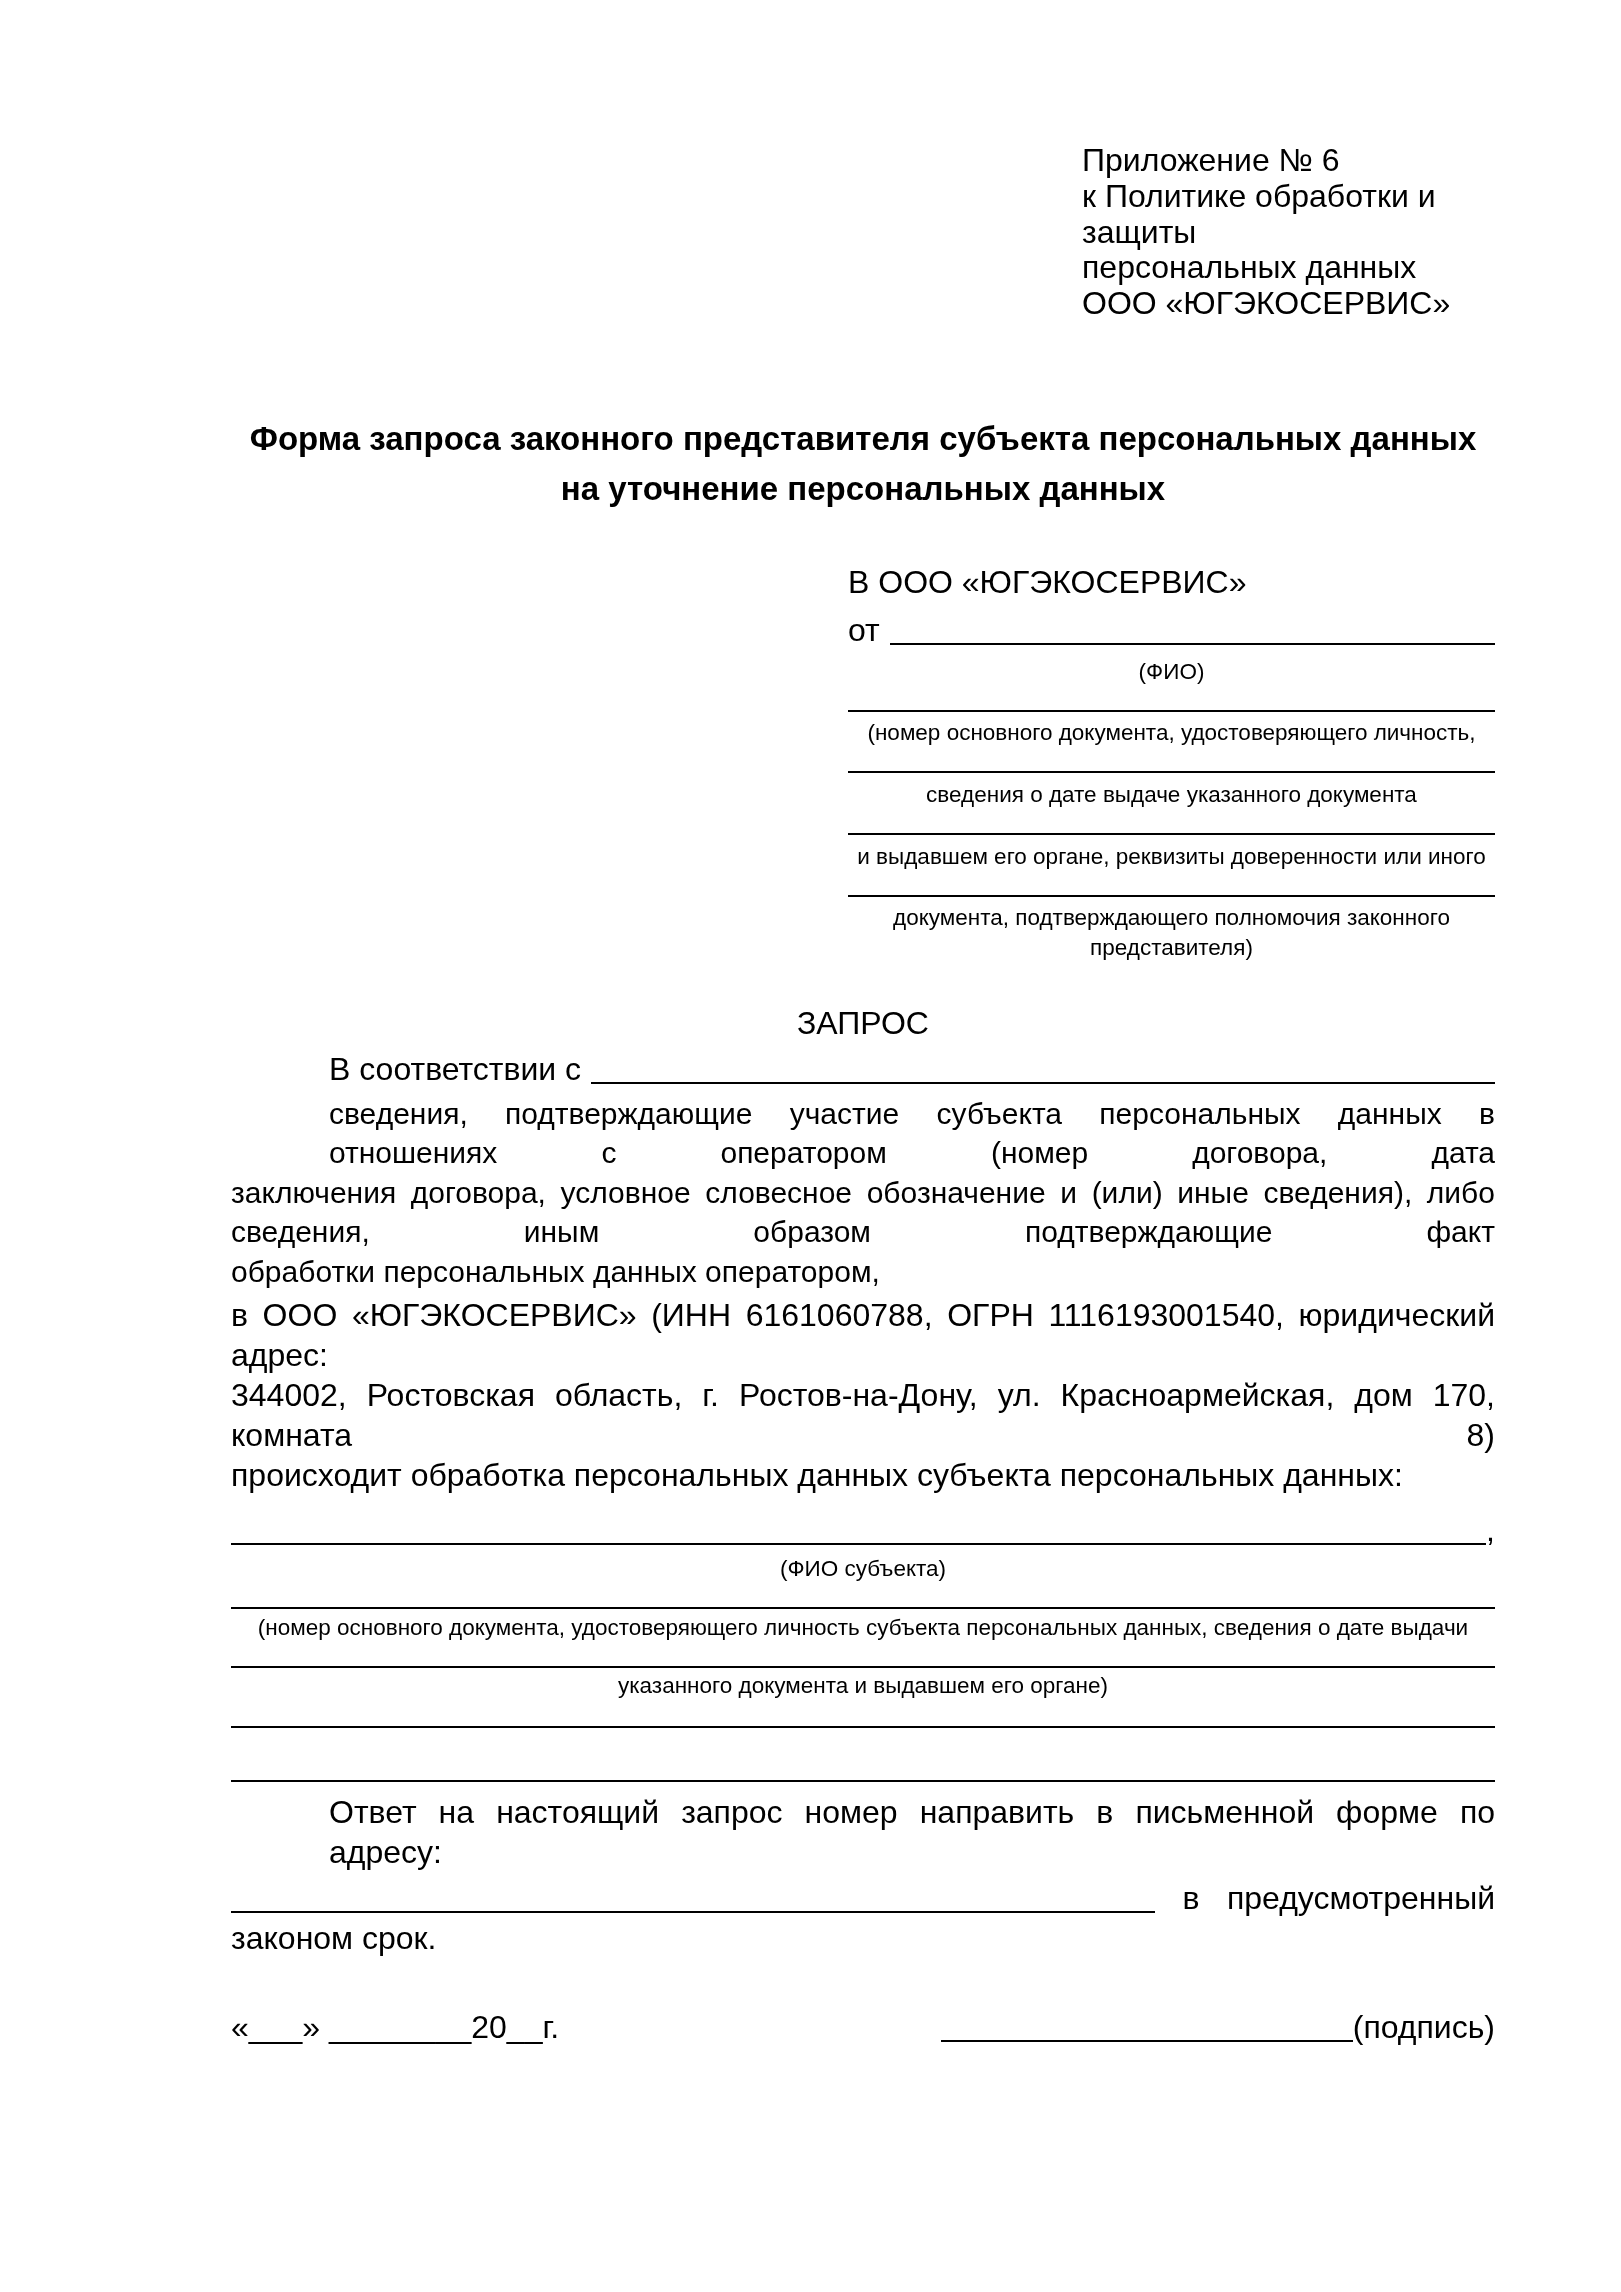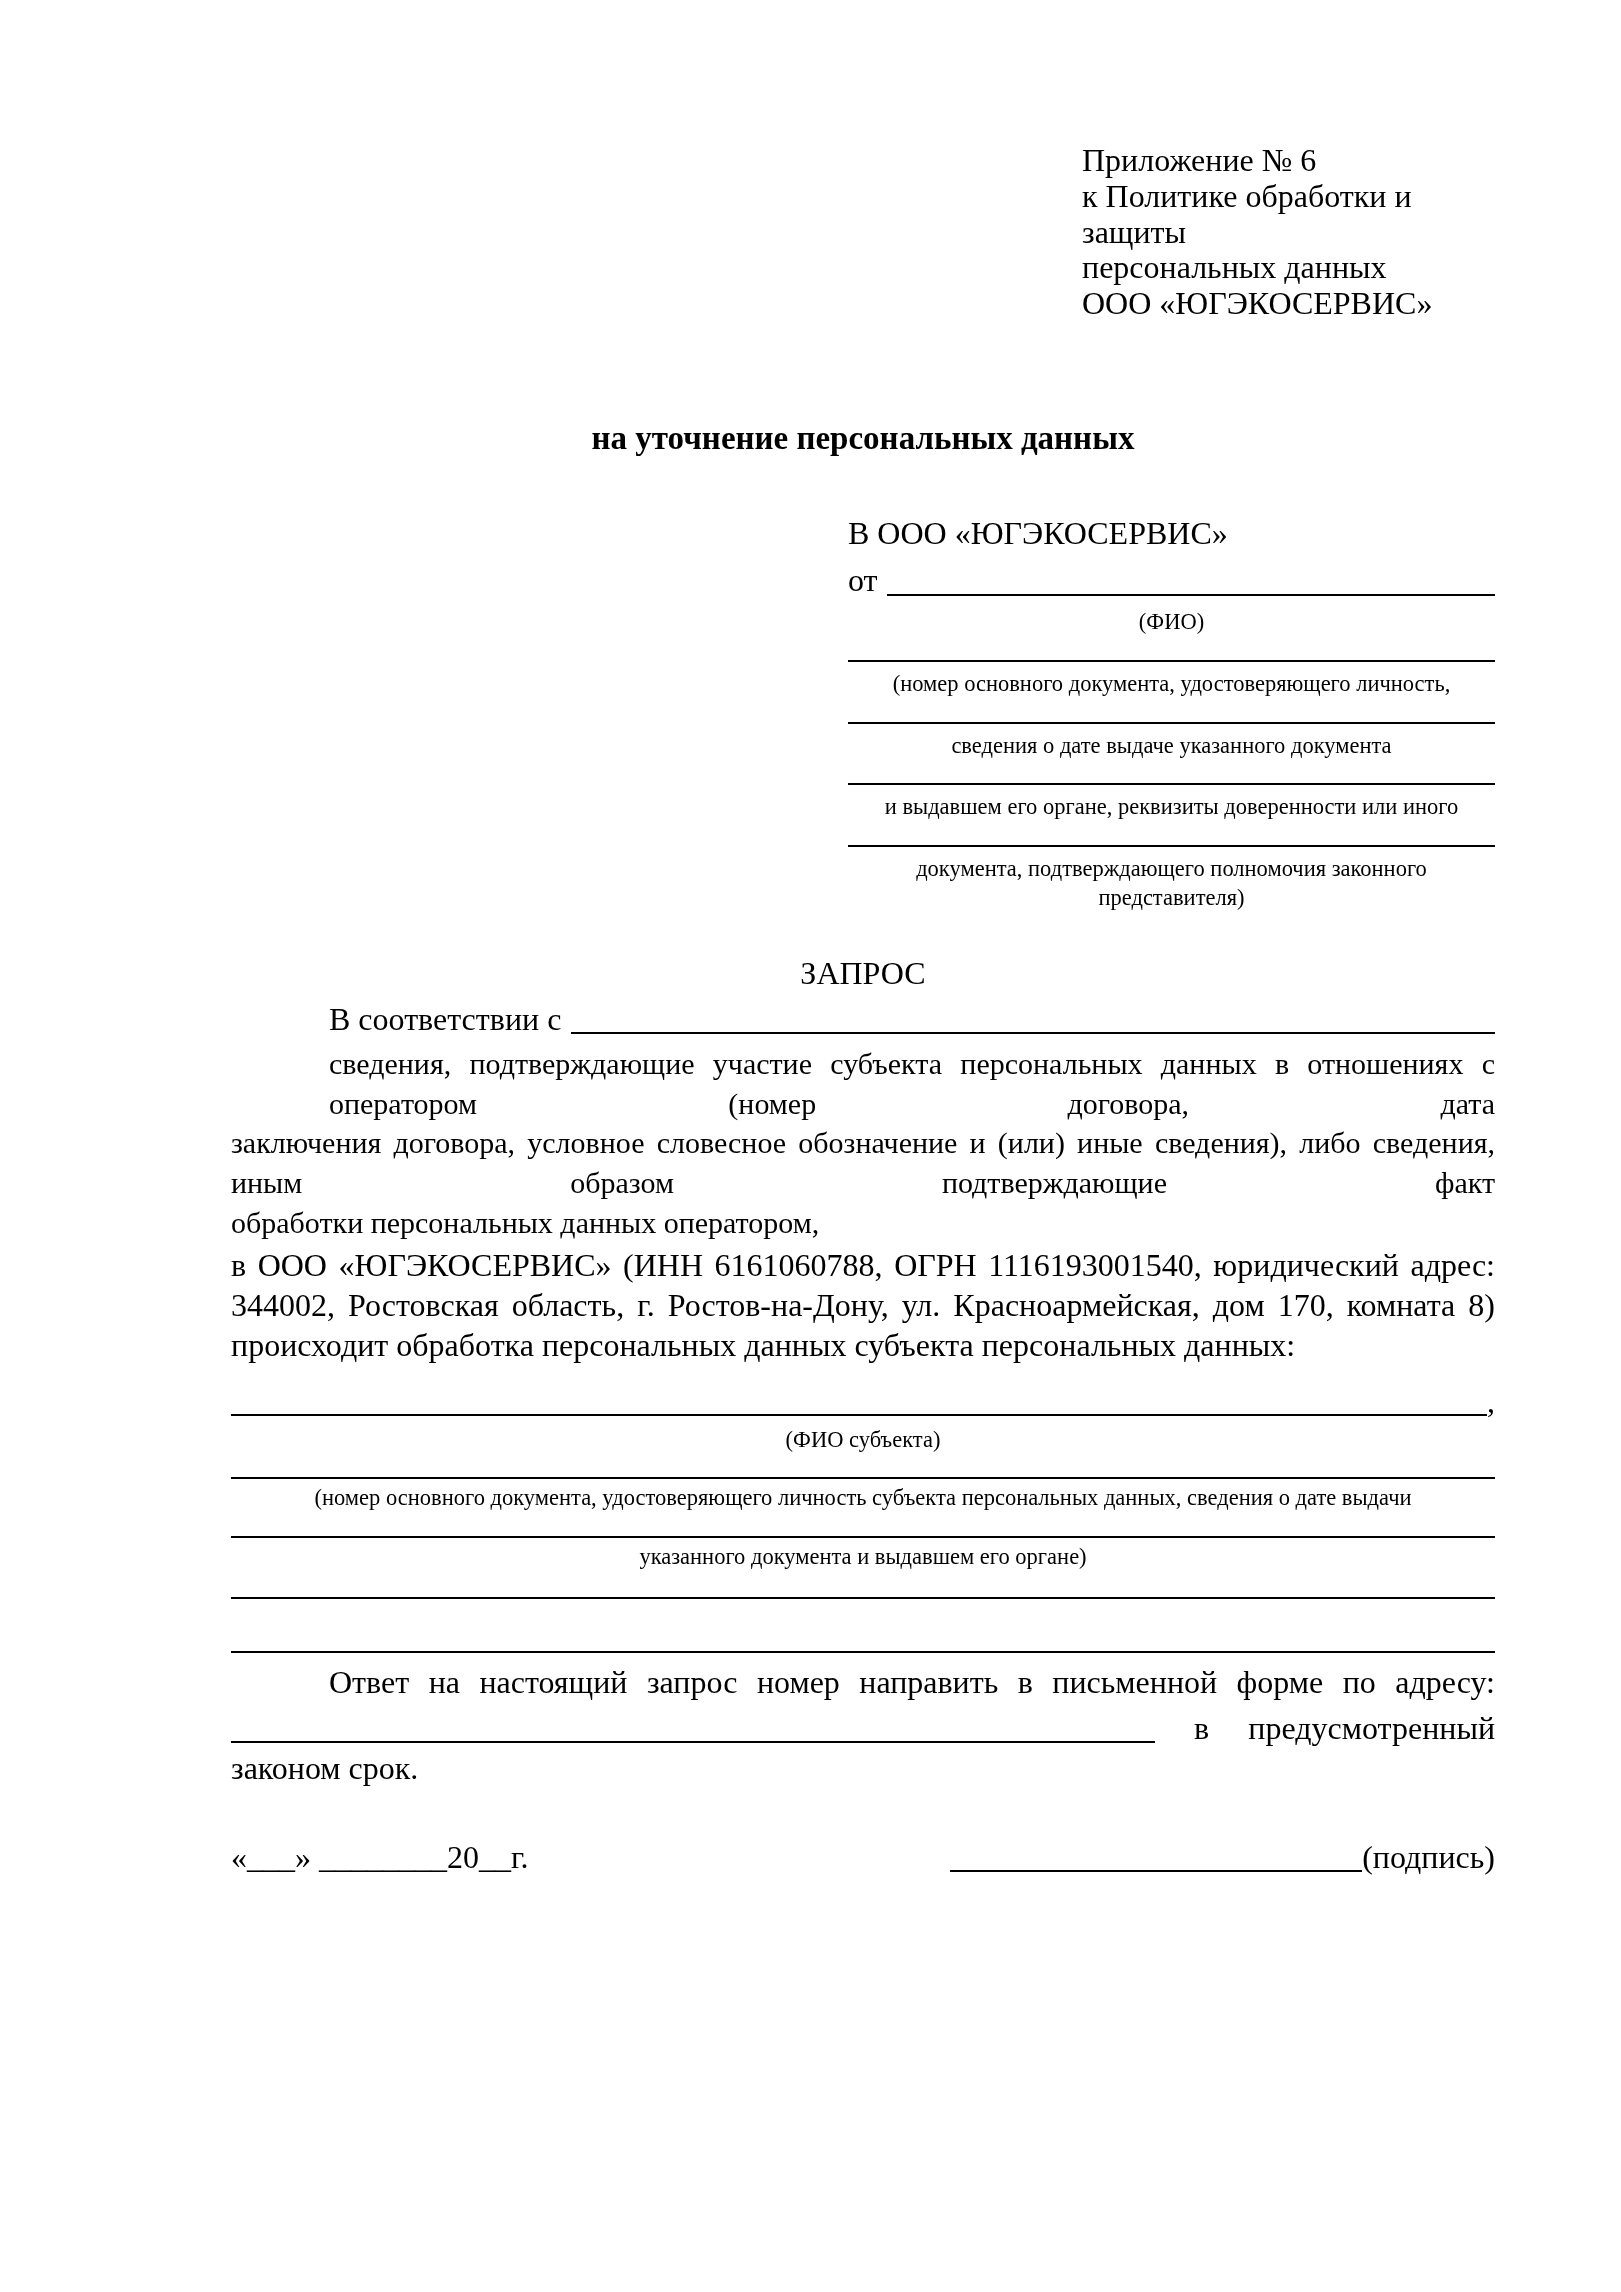--- a/index.html
+++ b/index.html
@@ -2,21 +2,21 @@
 <html><head>
 <meta charset="utf-8">
 <style>
   html,body { margin:0; padding:0; background:#888; }
   .page {
     position:relative;
     width:1621px; height:2293px;
     margin:0 auto;
     background:#ffffff;
     color:#000000;
-    font-family:Liberation Serif, serif;
+    font-family:Liberation Sans, sans-serif;
     font-size:32px;
     line-height:1.25;
     box-sizing:border-box;
     padding:143px 126px 0 231px;
   }
   
   .appendix { margin-left:851px; line-height:1.12; }
   
   .title { margin-top:92px; text-align:center; font-weight:bold; font-size:33px; line-height:1.5; }
   
@@ -59,20 +59,21 @@
 <div class="page">
 
   <div class="appendix">
     <div>Приложение № 6</div>
     <div>к Политике обработки и защиты</div>
     <div>персональных данных</div>
     <div>ООО «ЮГЭКОСЕРВИС»</div>
   </div>
 
   <div class="title">
+    <div>Форма запроса законного представителя субъекта персональных данных</div>
     <div>на уточнение персональных данных</div>
   </div>
 
   <div class="addressee">
     <div>В ООО «ЮГЭКОСЕРВИС»</div>
 
     <div class="flex-row from-row">
       <span>от</span>
       <span class="rule-fill"></span>
     </div>

